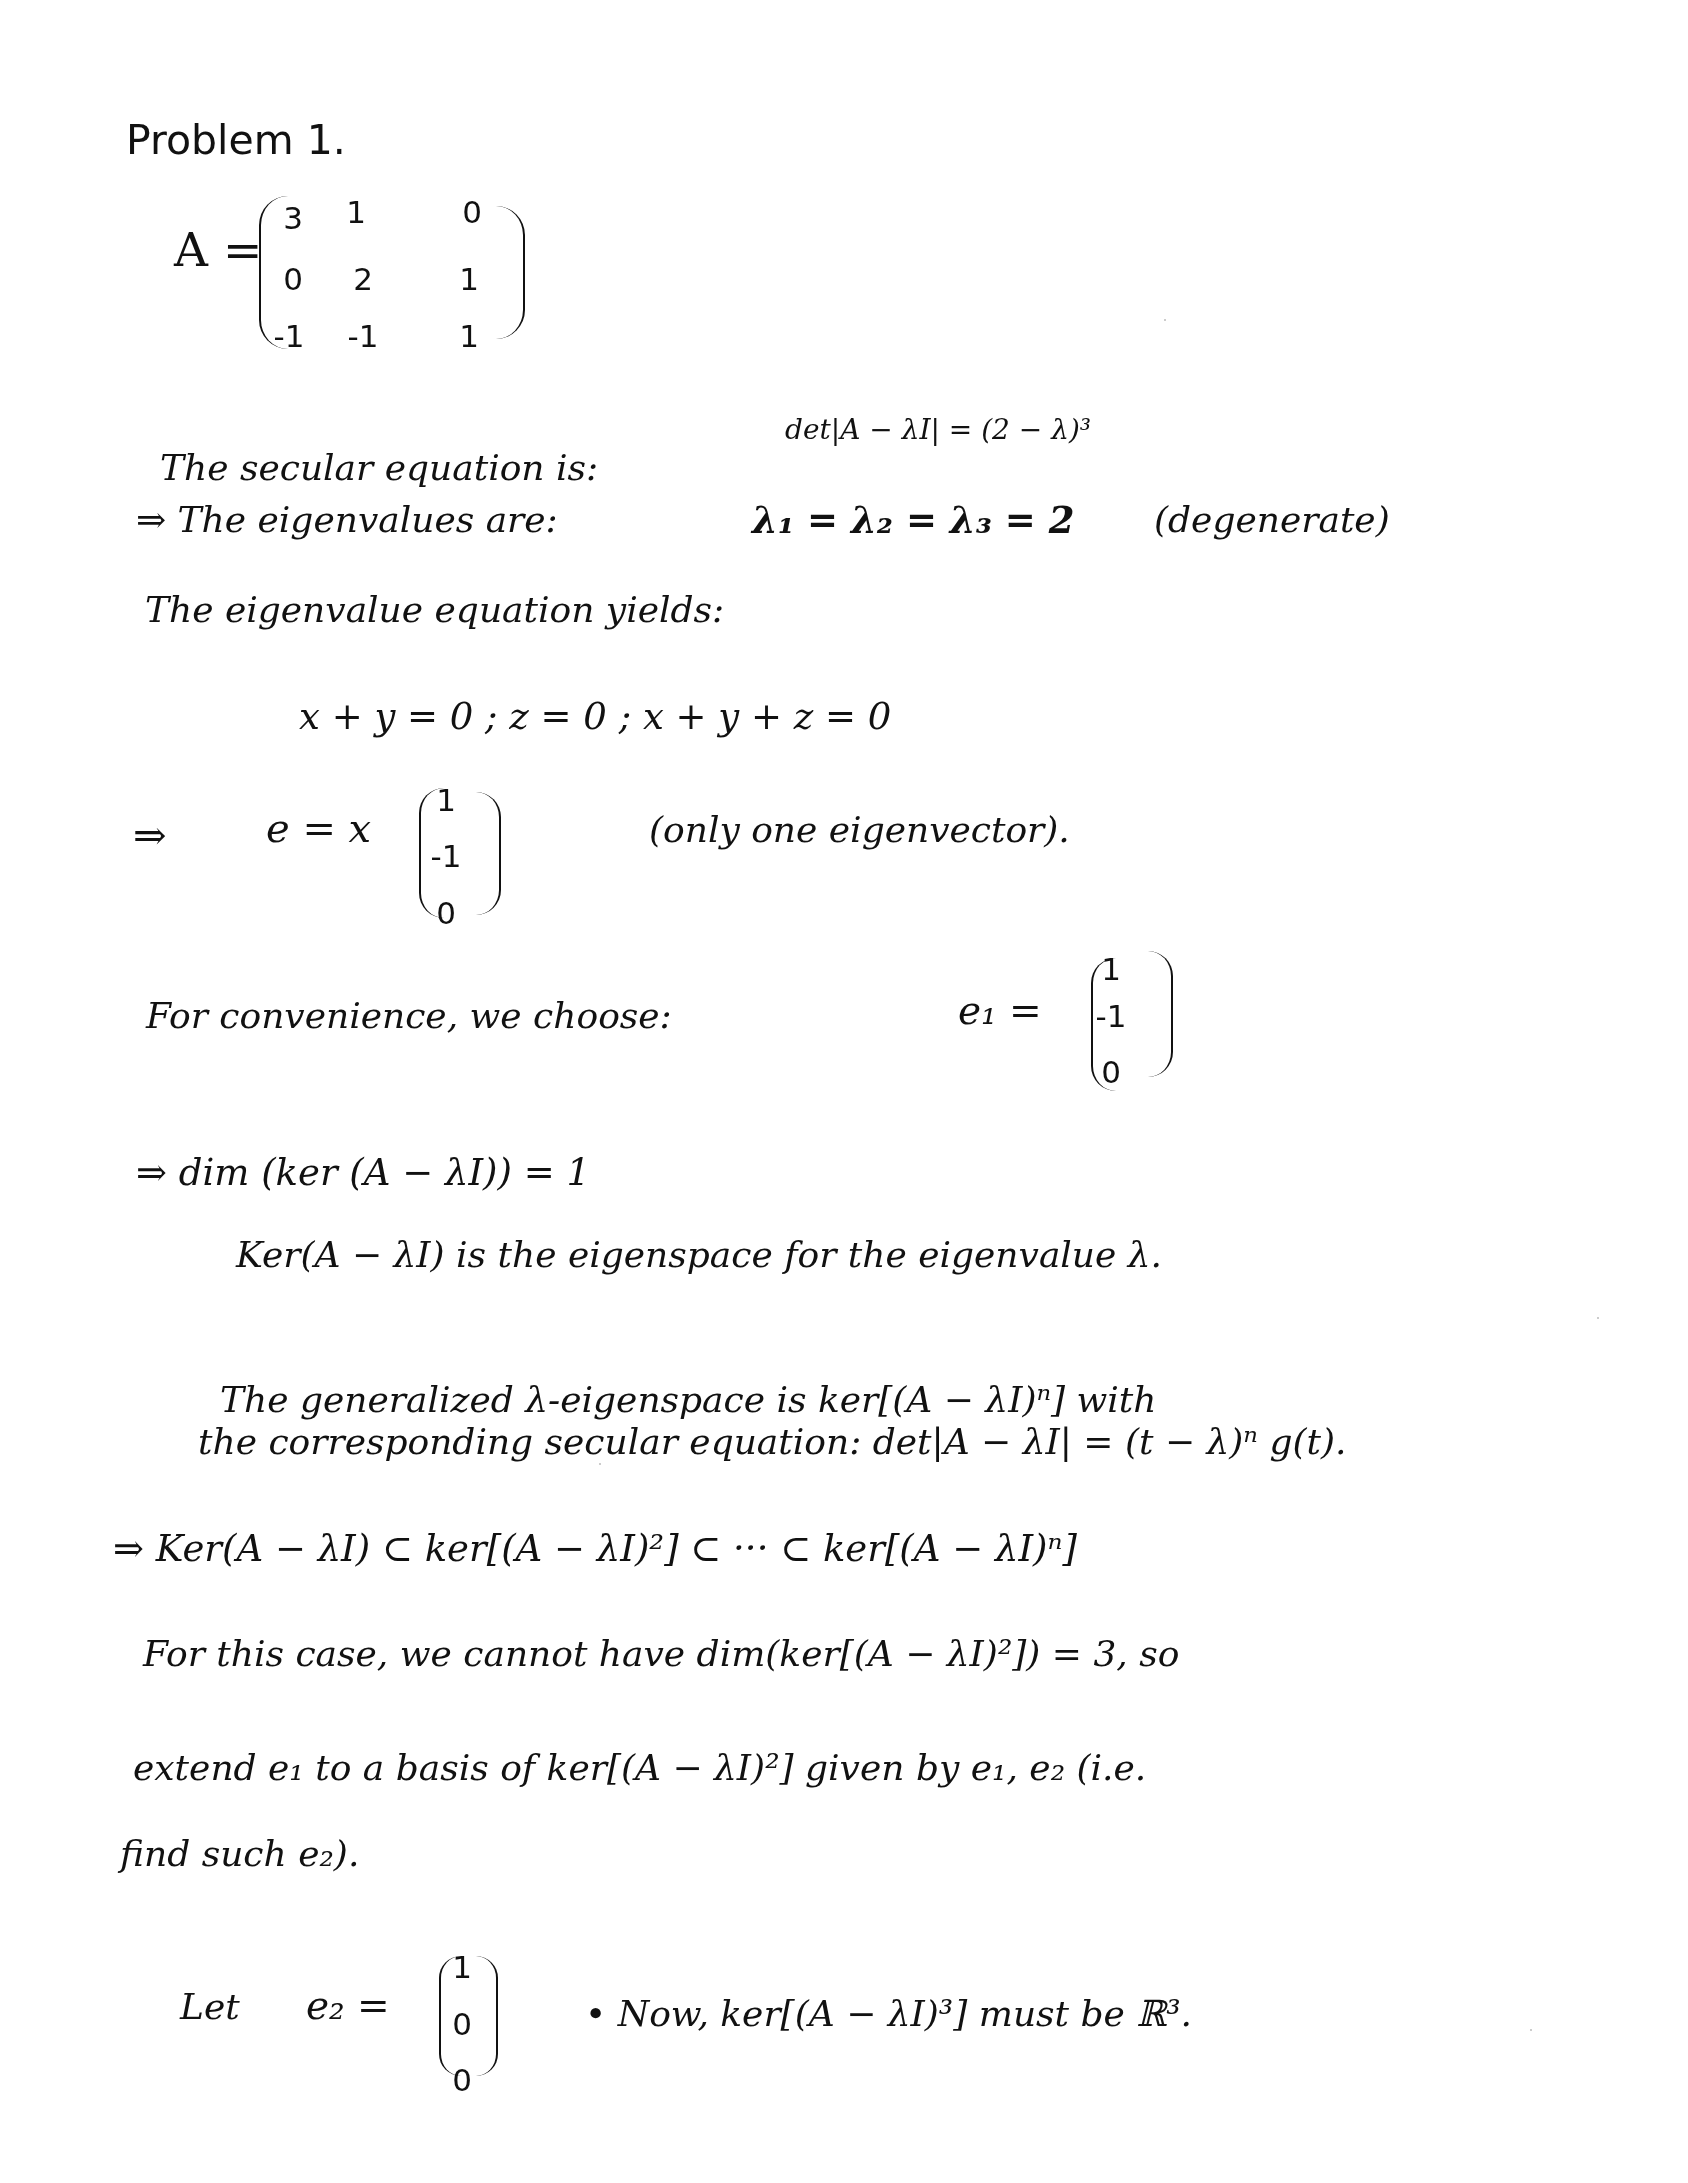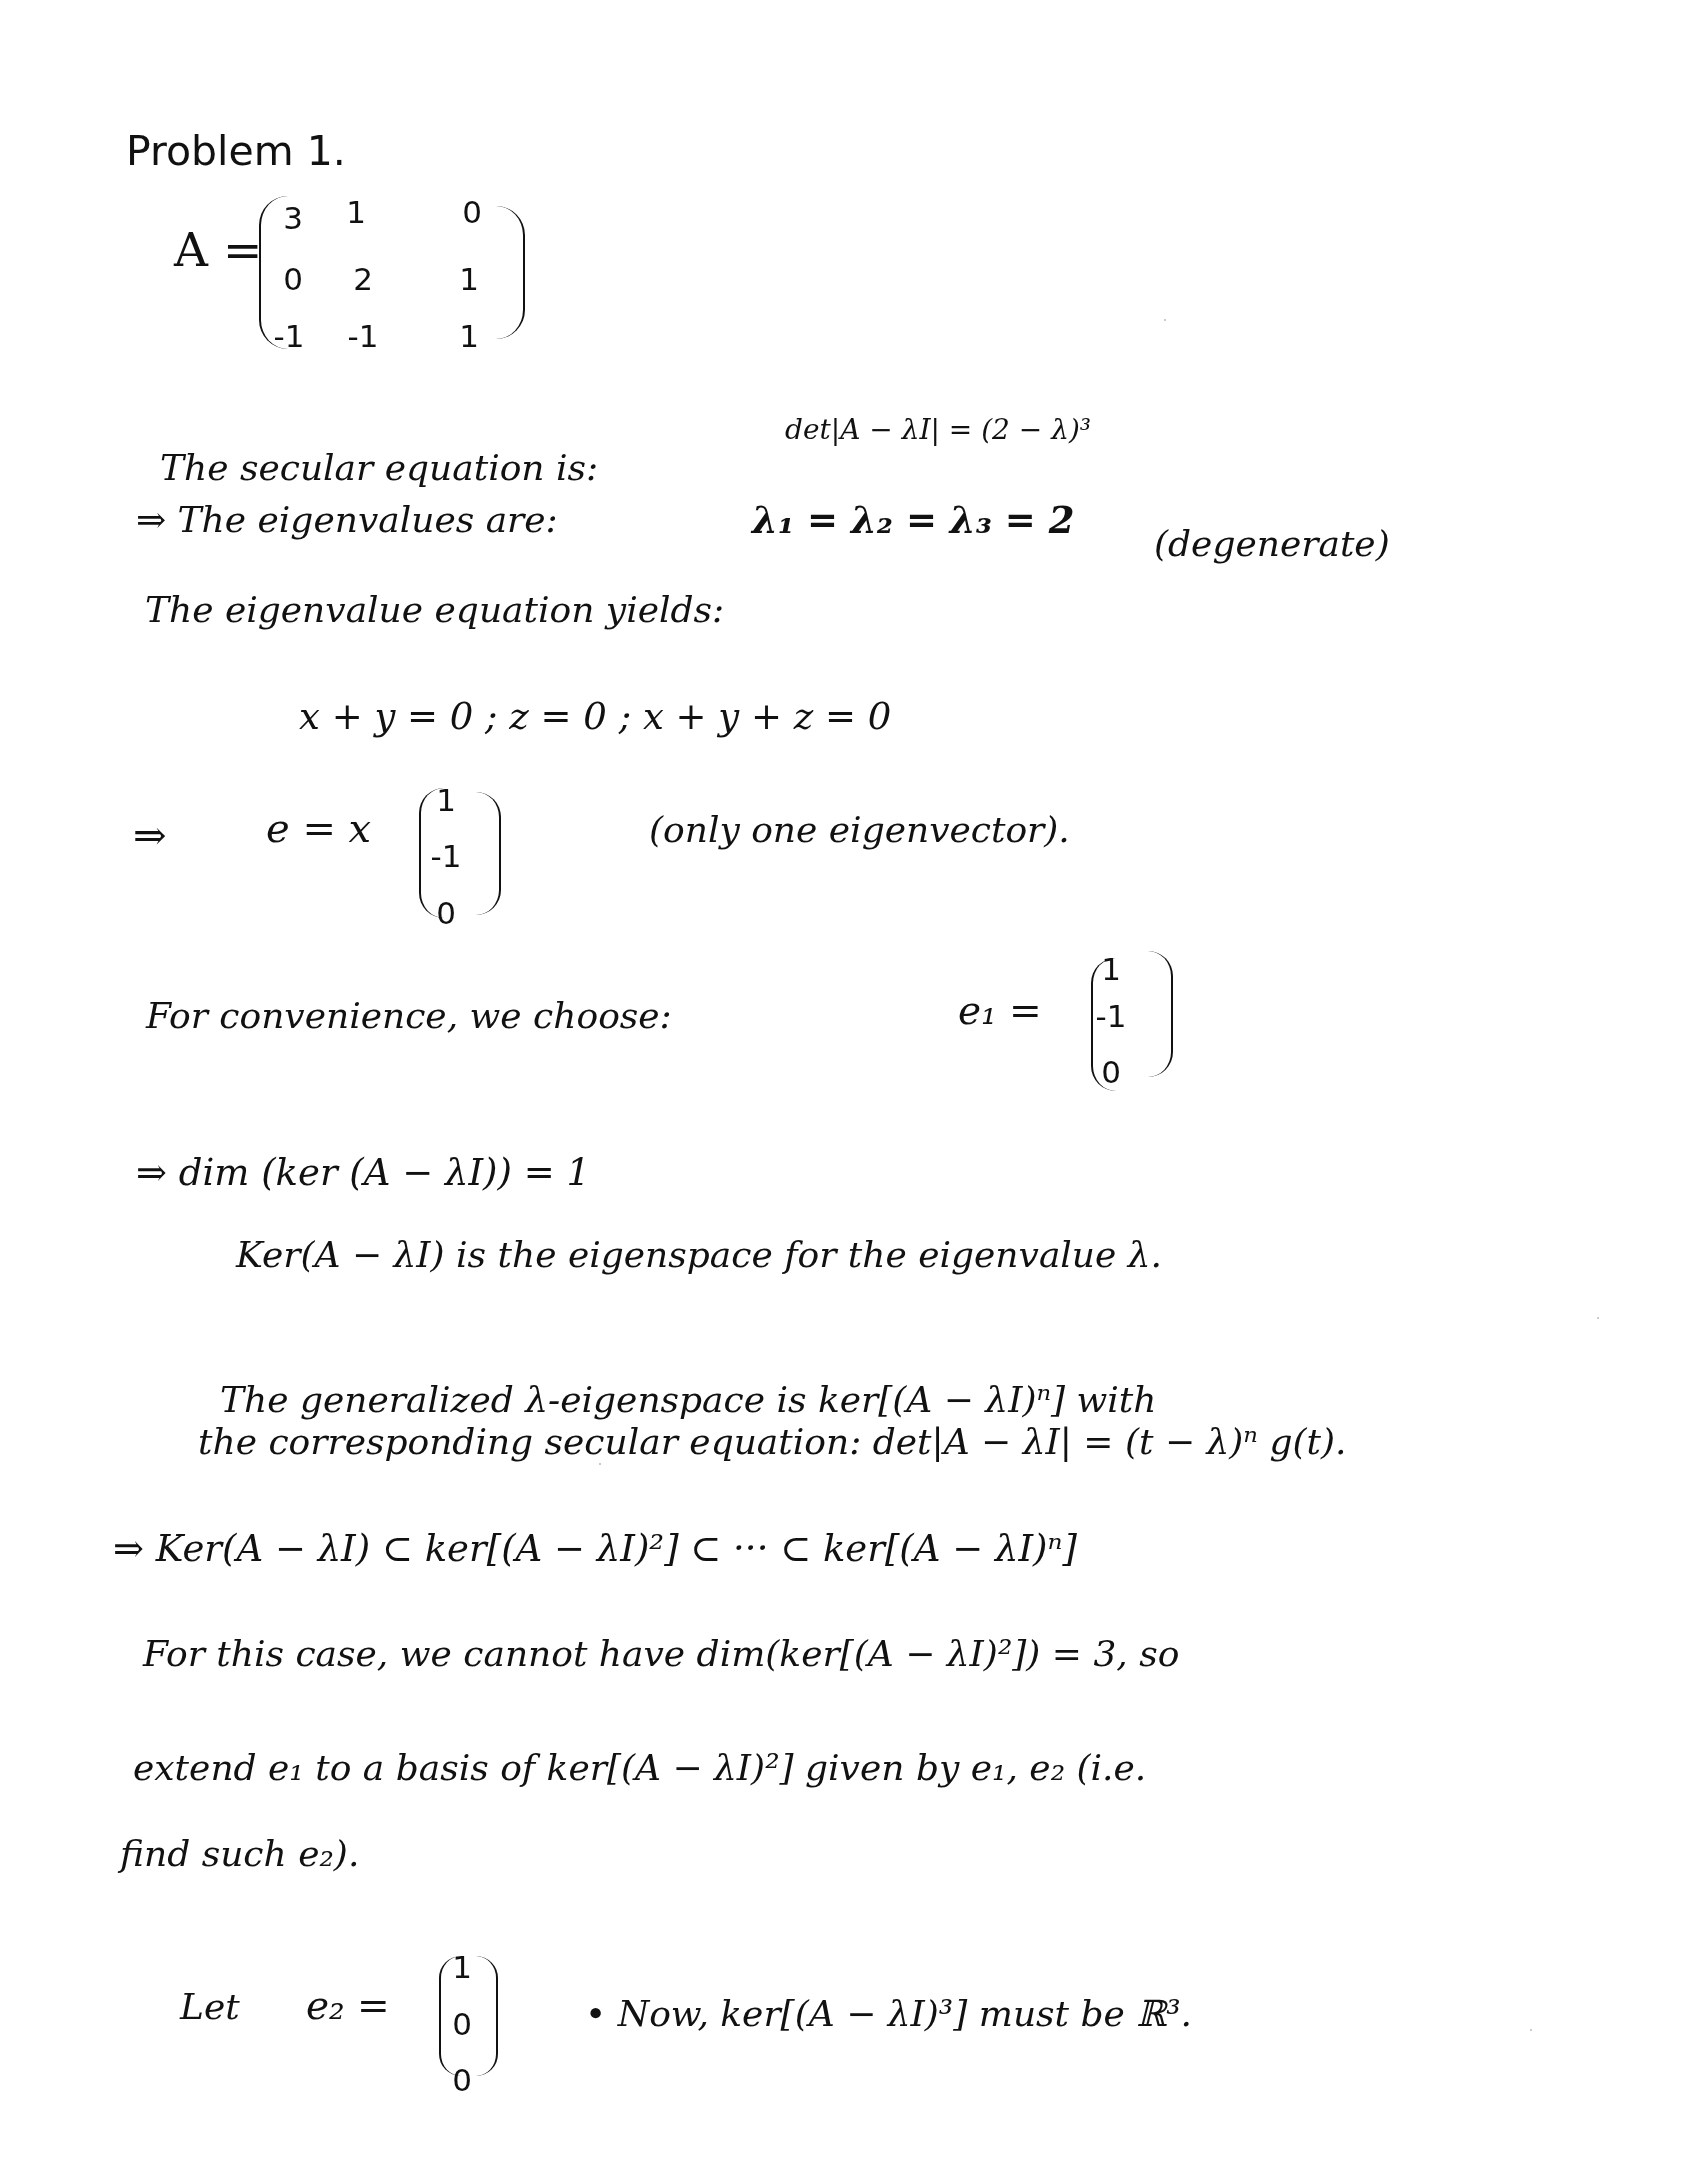--- a/index.html
+++ b/index.html
@@ -6,21 +6,21 @@
   body {
     width: 1688px; height: 2183px;
     background: #ffffff;
     position: relative;
     overflow: hidden;
     font-family: "DejaVu Serif", serif;
     font-style: italic;
     color: #111111;
   }
   .line { position: absolute; white-space: nowrap; font-size: 36px; line-height: 1; }
-  .ttl { font-size: 41px; font-style: normal; font-family: "DejaVu Sans", sans-serif; font-weight: 400; margin-top: 11px; }
+  .ttl { font-size: 41px; font-style: normal; font-family: "DejaVu Sans", sans-serif; font-weight: 400; }
   .math { font-family: "DejaVu Serif", serif; }
   .paren {
     position: absolute; border: 2.7px solid #111; border-top: none; border-bottom: none;
   }
   .paren.left { border-right: none; border-radius: 40px 0 0 40px; }
   .paren.right { border-left: none; border-radius: 0 40px 40px 0; }
   .cell { position: absolute; font-size: 31px; font-style: normal; font-family: "DejaVu Sans", sans-serif; text-align: center; width: 40px; }
   .speck { position: absolute; width: 2px; height: 2px; background: #bbb; border-radius: 50%; }
 </style>
 </head>
@@ -41,21 +41,21 @@
   <div class="cell" style="left:343px; top:318px;">-1</div>
   <div class="cell" style="left:449px; top:318px;">1</div>
   <div class="paren right" style="left:496px; top:206px; width:27px; height:133px;"></div>
 </div>
 
 <div class="line" style="left:160px; top:450px;">The secular equation is:</div>
 <div class="line math" style="left:785px; top:416px; font-size:28px;">det|A − λI| = (2 − λ)³</div>
 
 <div class="line" style="left:136px; top:502px;">⇒ The eigenvalues are:</div>
 <div class="line math" style="left:752px; top:502px; font-size:37px;font-weight:bold;">λ₁ = λ₂ = λ₃ = 2</div>
-<div class="line" style="left:1154px; top:502px;margin-top:24px;">(degenerate)</div>
+<div class="line" style="left:1154px; top:502px;">(degenerate)</div>
 
 <div class="line" style="left:145px; top:592px;">The eigenvalue equation yields:</div>
 
 <div class="line math" style="left:299px; top:698px; font-size:37px;">x + y = 0 ;   z = 0   ;   x + y + z = 0</div>
 
 <div class="line math" style="left:133px; top:815px; font-size:40px; font-style:normal;">⇒</div>
 <div class="line math" style="left:266px; top:808px; font-size:40px;">
   <span>e = x</span>
 </div>
 <div class="paren left" style="left:419px; top:788px; width:22.6px; height:130px;"></div>

